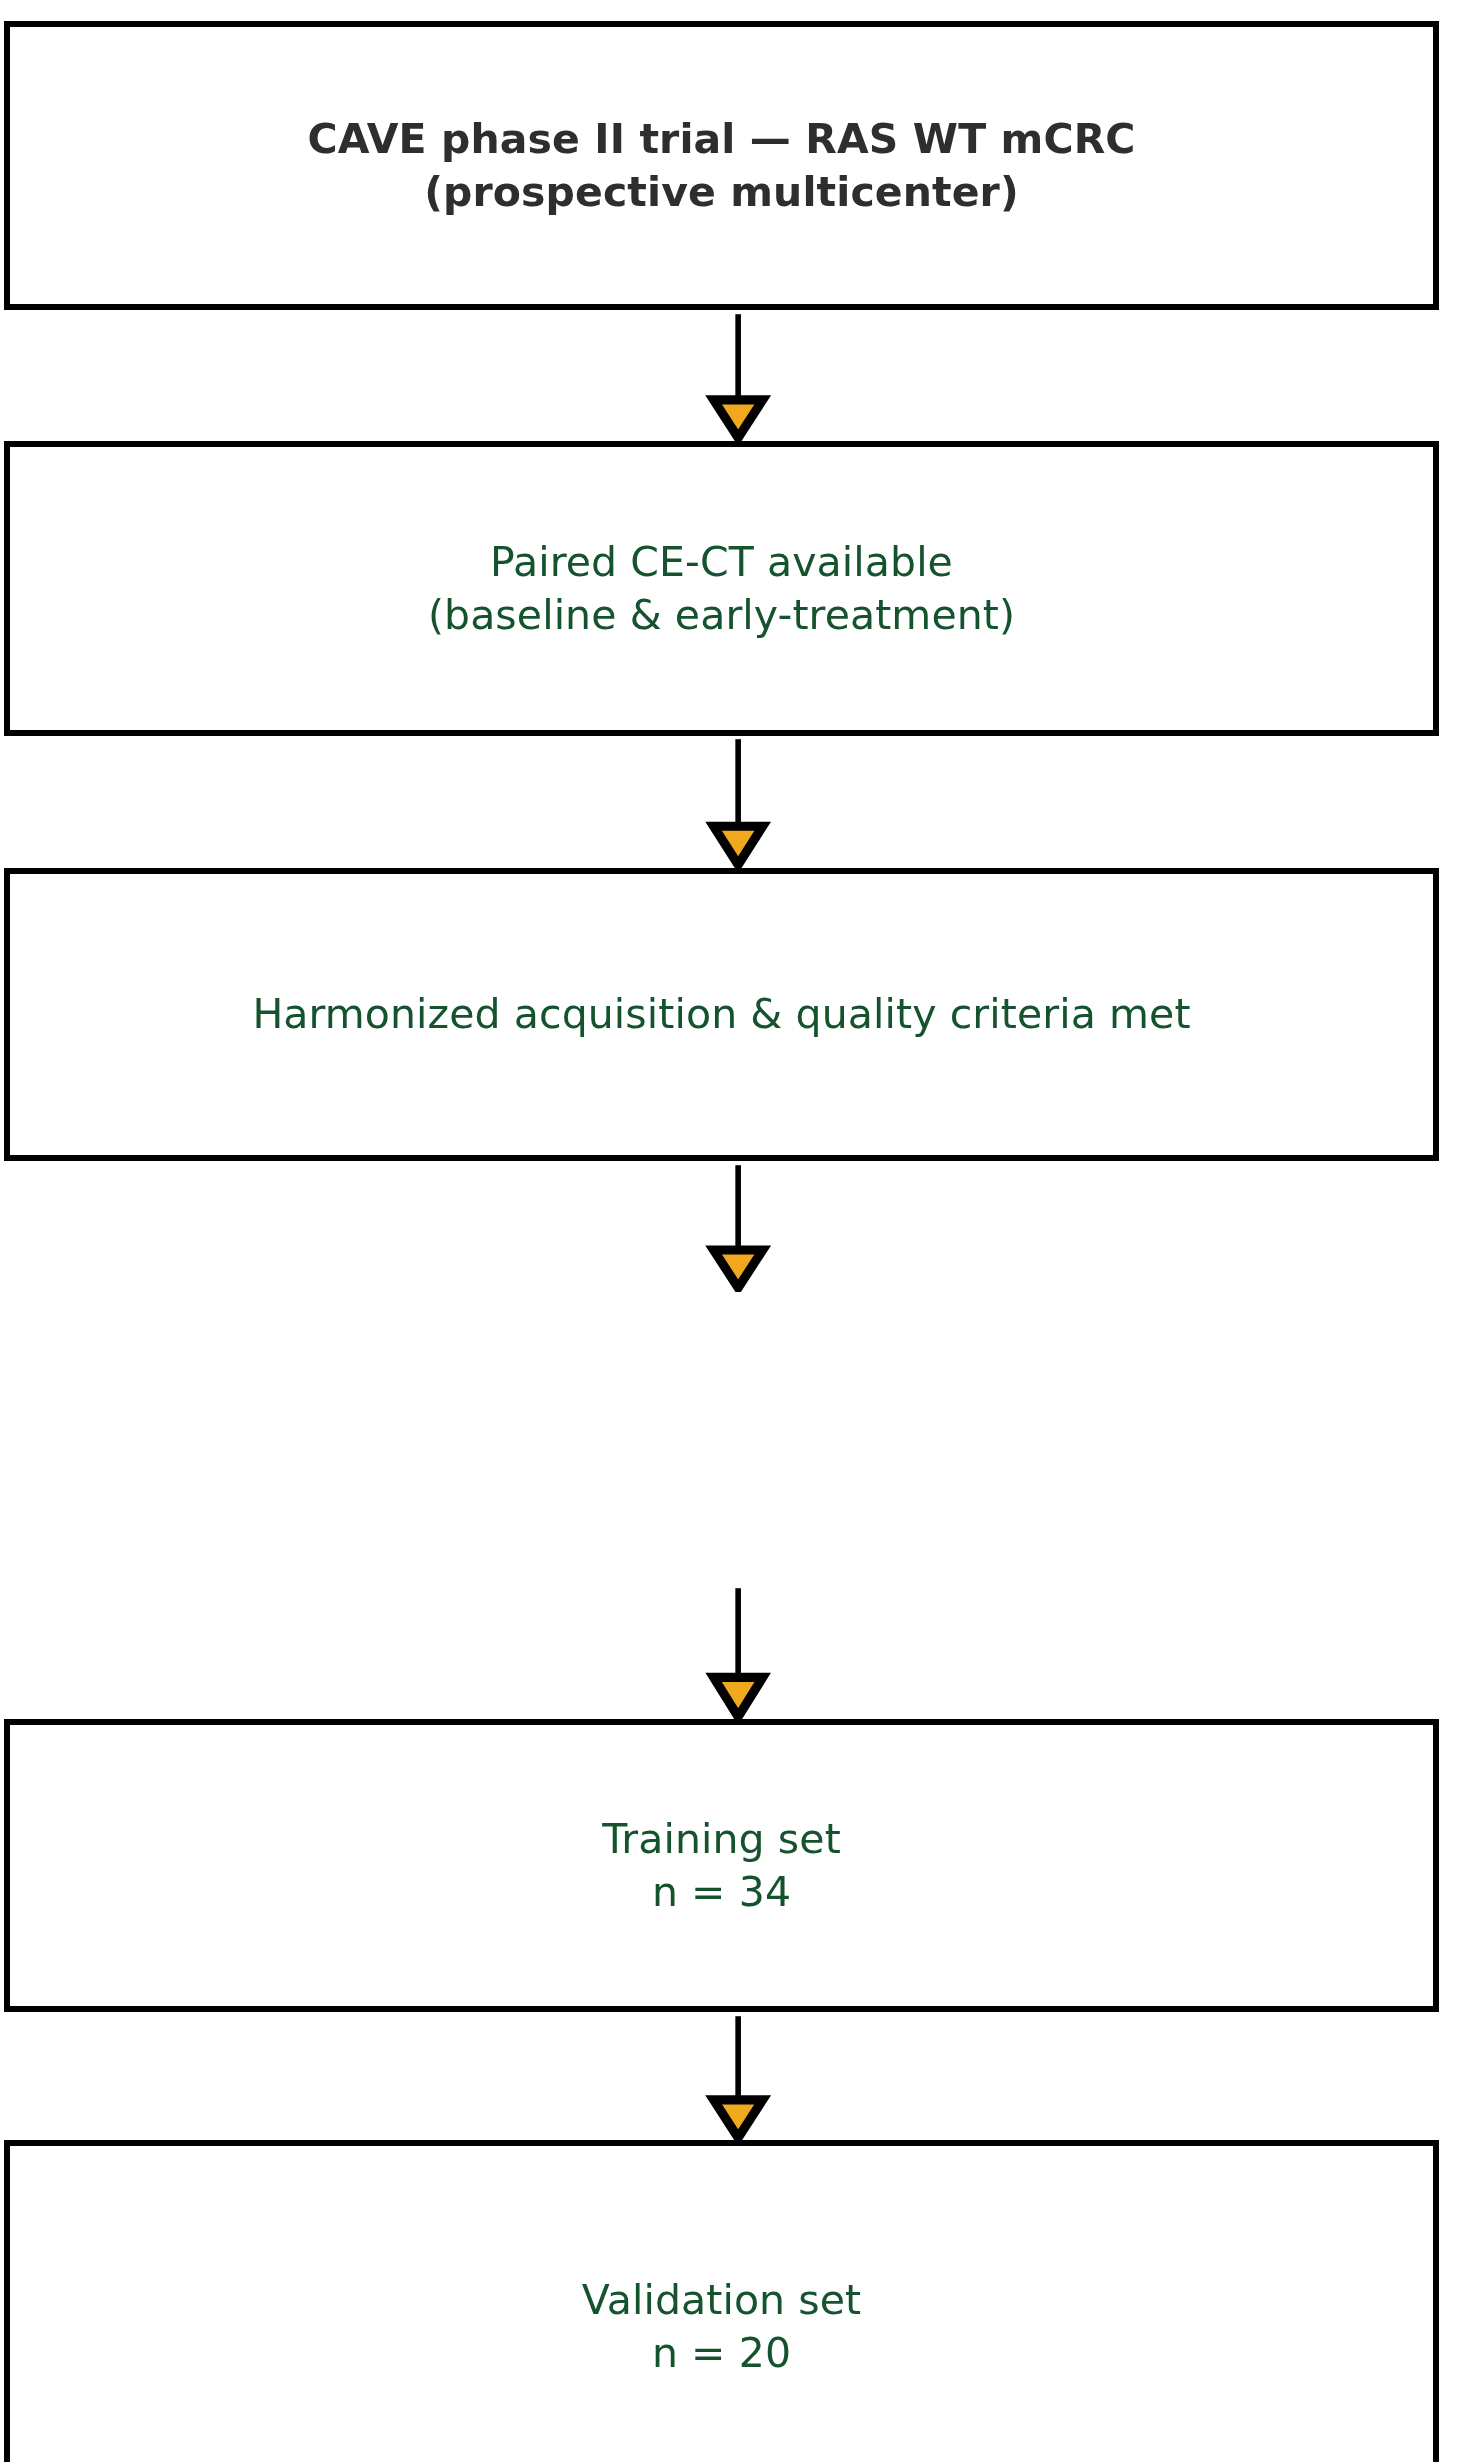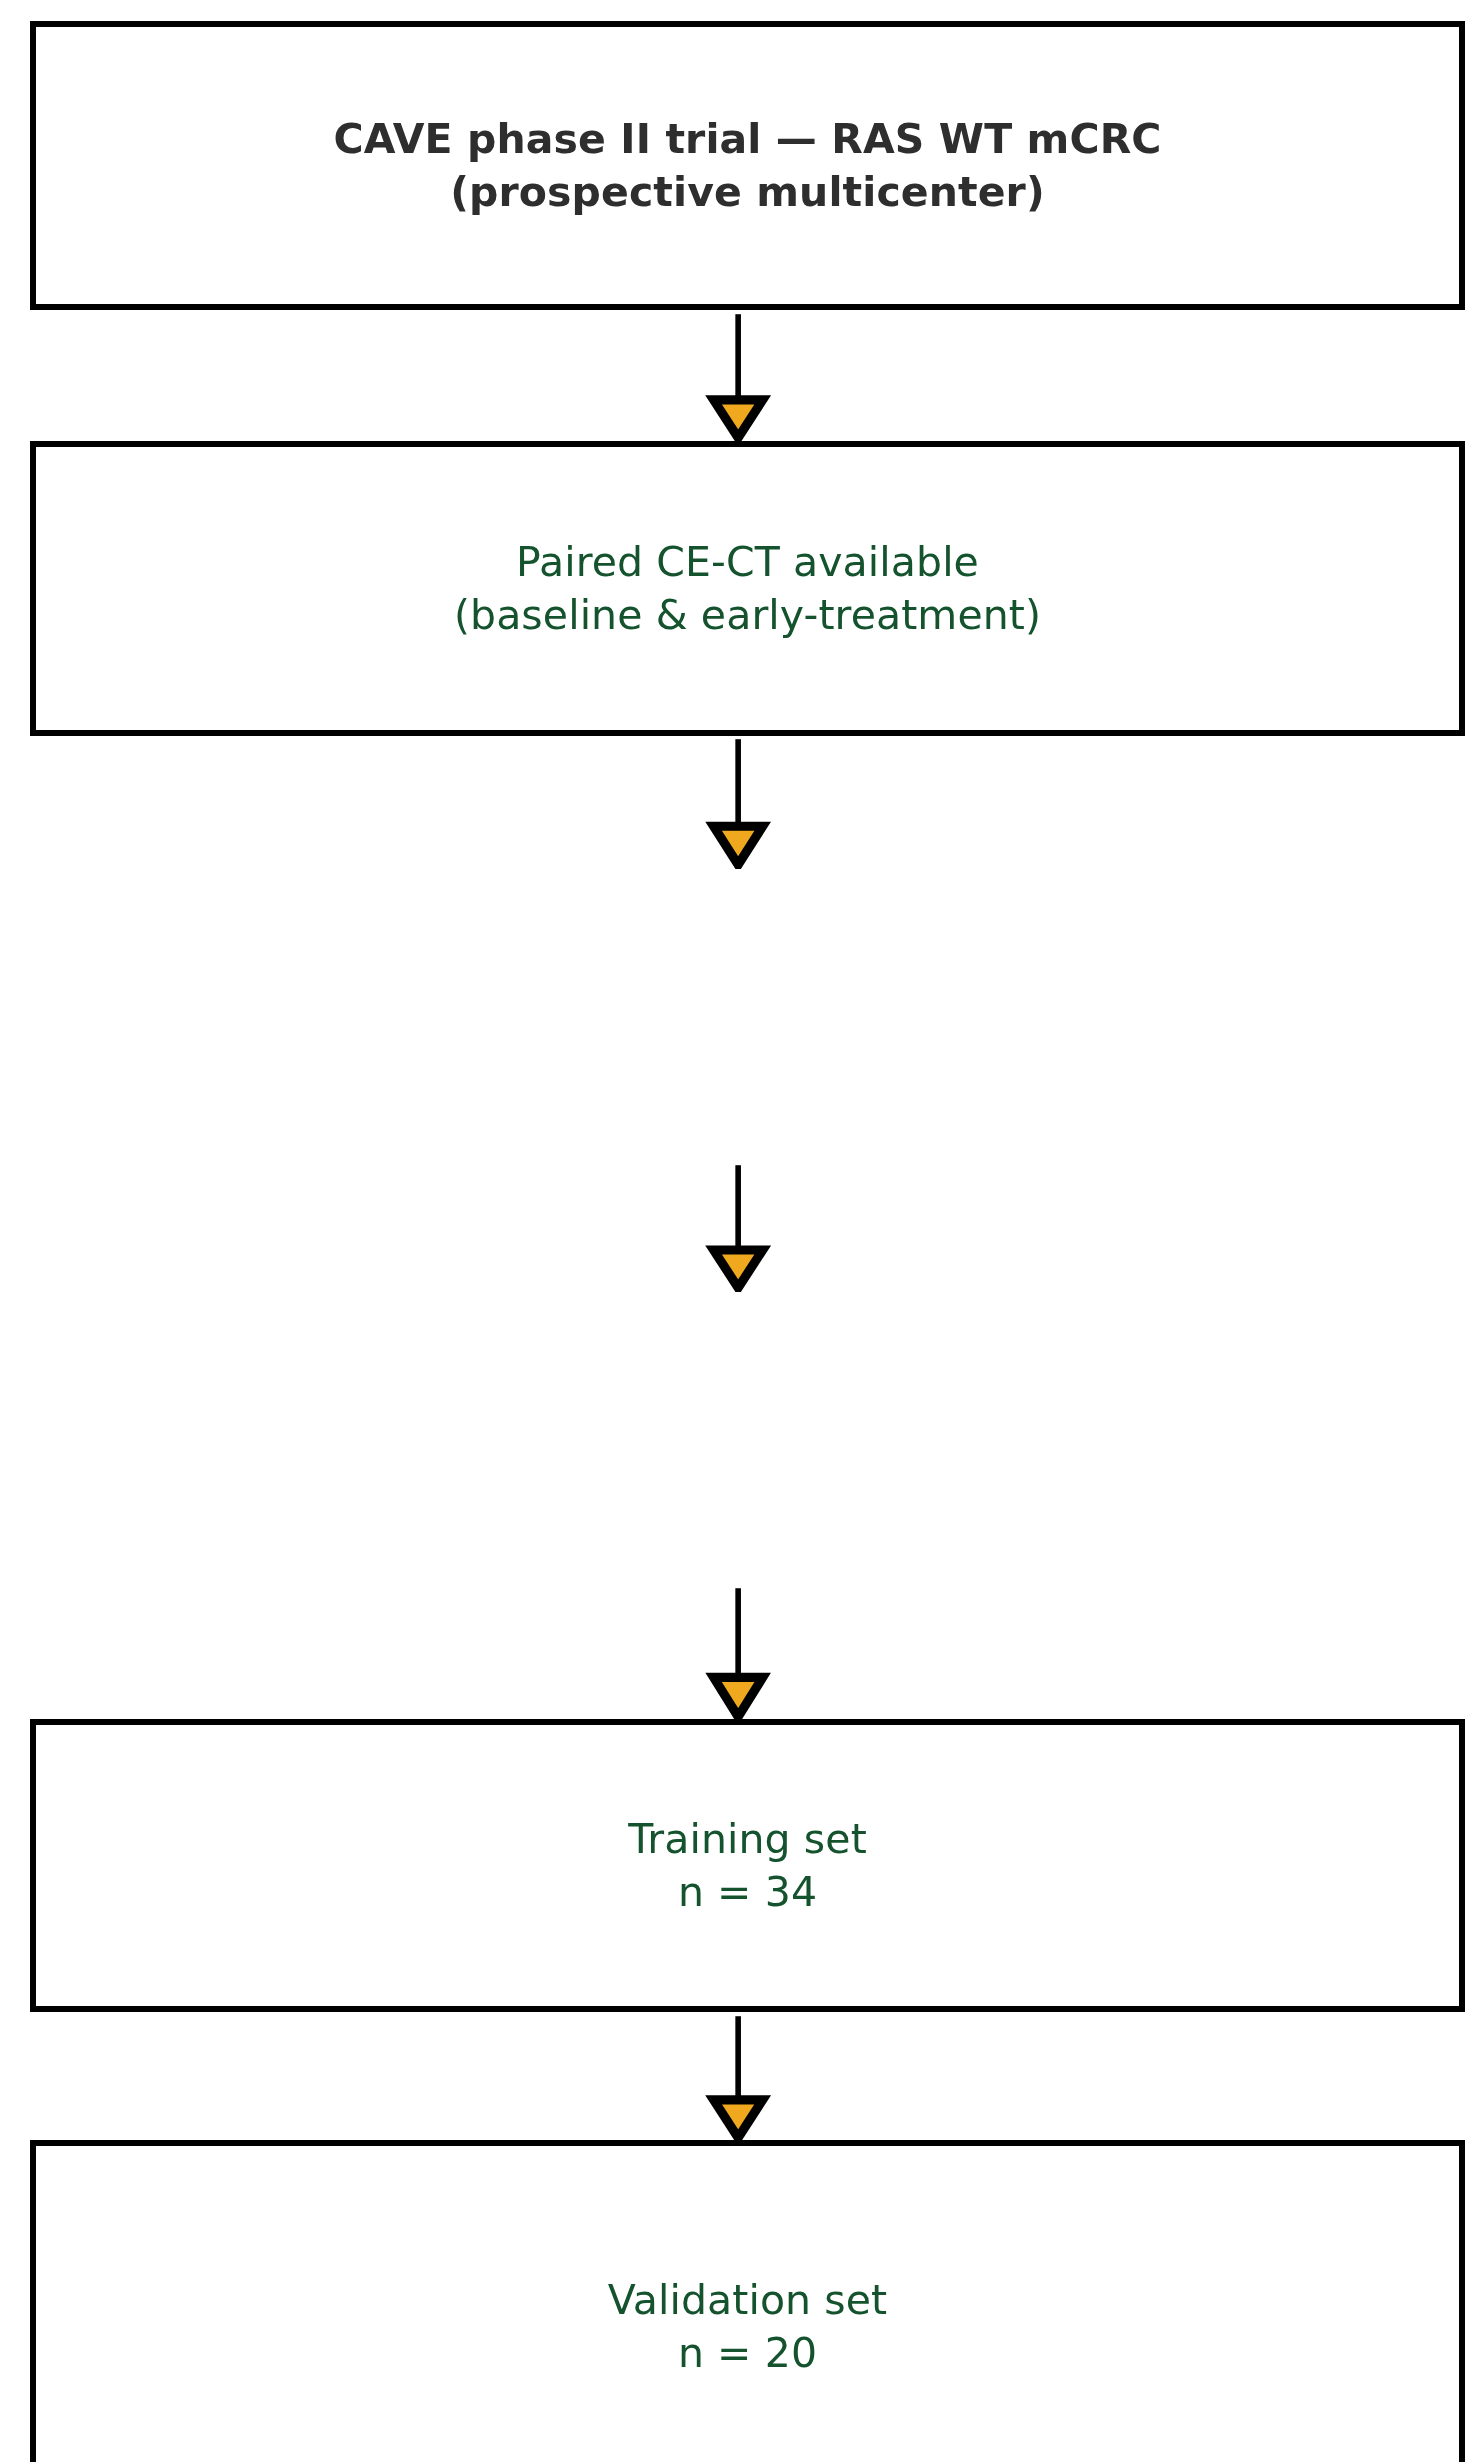--- a/index.html
+++ b/index.html
@@ -12,21 +12,21 @@
     position: relative;
     width: 1477px;
     height: 2462px;
     background: #ffffff;
     font-family: "DejaVu Sans", sans-serif;
     overflow: hidden;
   }
 
   .flow-node {
     position: absolute;
-    left: 30px;
+    left: 4px;
     width: 1435px;
     box-sizing: border-box;
     background: #ffffff;
     border: 6.3px solid #000000;
     display: flex;
     align-items: center;
     justify-content: center;
     text-align: center;
   }
 
@@ -94,20 +94,23 @@
 (baseline &amp; early-treatment)</div>
   </div>
 
   <div class="flow-connector" id="connector-1">
     <svg class="connector-svg" viewBox="0 0 2105 191" preserveAspectRatio="none" xmlns="http://www.w3.org/2000/svg">
       <line x1="1052" y1="6" x2="1052" y2="136" stroke="#000000" stroke-width="8"></line>
       <polygon points="1017,130 1087,130 1052,185" fill="#f0a81e" stroke="#000000" stroke-width="13" stroke-linejoin="miter"></polygon>
     </svg>
   </div>
 
+  <div class="flow-node" id="node-2">
+    <div class="node-text">Harmonized acquisition &amp; quality criteria met</div>
+  </div>
 
   <div class="flow-connector" id="connector-2">
     <svg class="connector-svg" viewBox="0 0 2105 187" preserveAspectRatio="none" xmlns="http://www.w3.org/2000/svg">
       <line x1="1052" y1="6" x2="1052" y2="133" stroke="#000000" stroke-width="8"></line>
       <polygon points="1017,127 1087,127 1052,181" fill="#f0a81e" stroke="#000000" stroke-width="13" stroke-linejoin="miter"></polygon>
     </svg>
   </div>
 
 
   <div class="flow-connector" id="connector-3">

